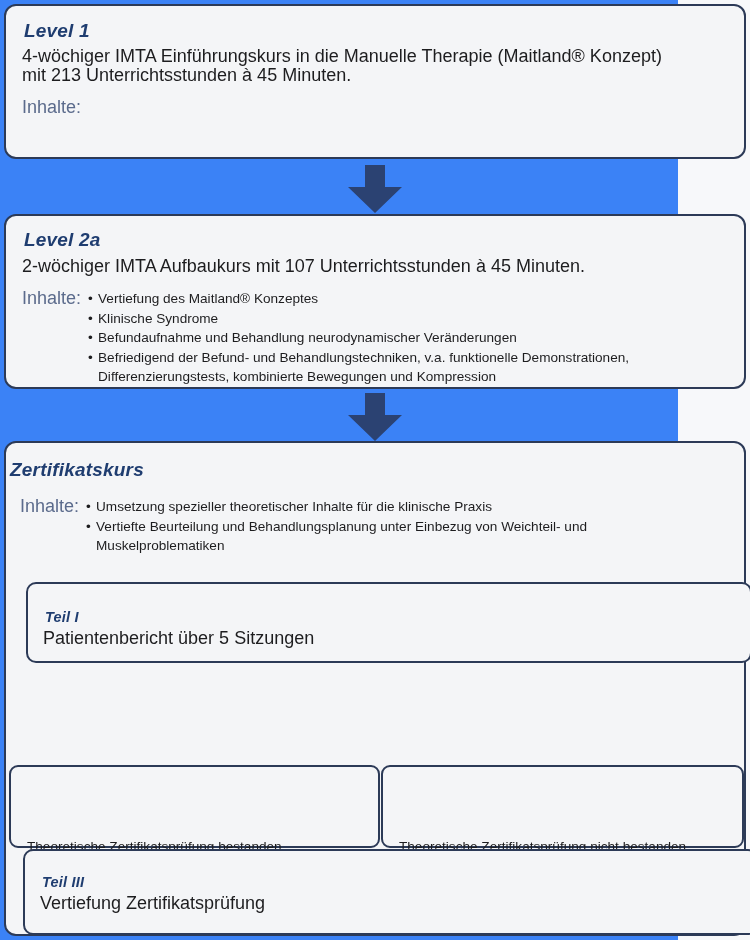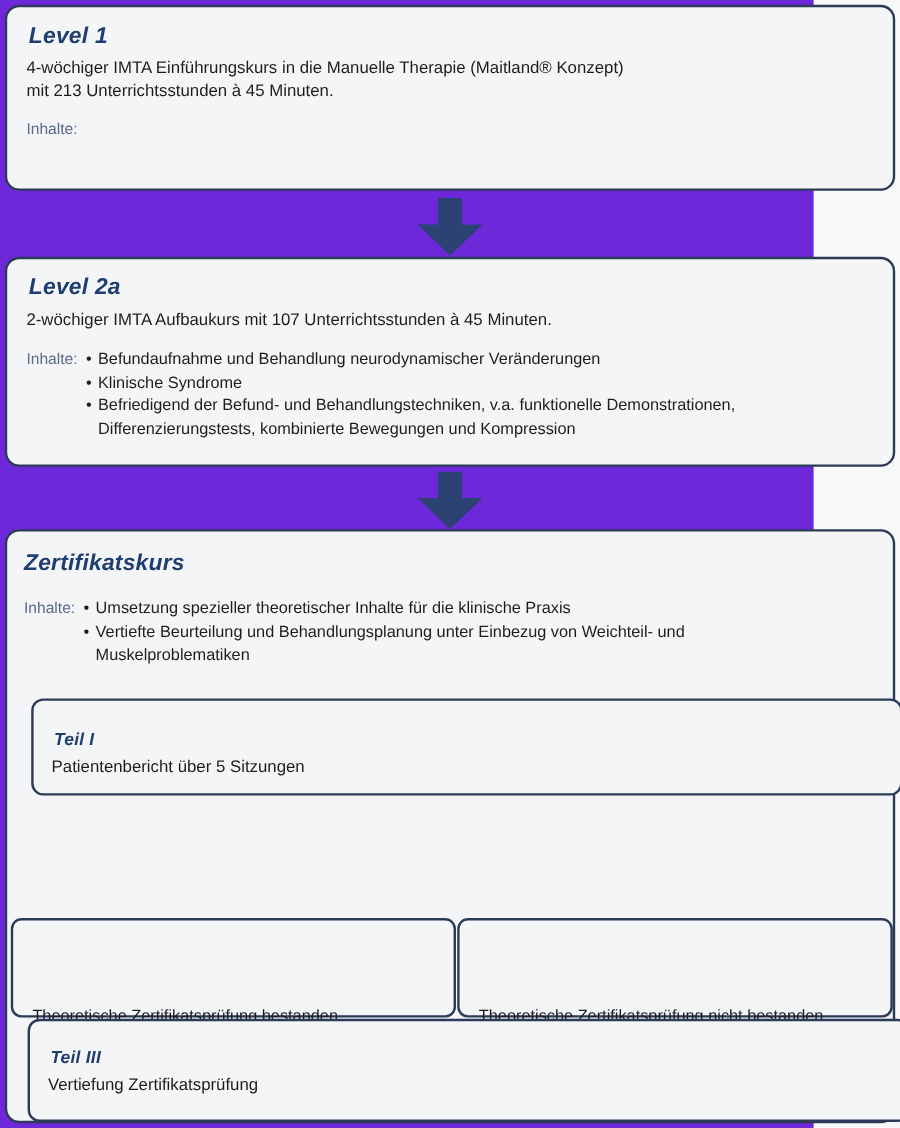--- a/index.html
+++ b/index.html
@@ -13,21 +13,21 @@
     font-family: "Liberation Sans", sans-serif;
     background: #f7f8fa;
     color: #1a1a1a;
     overflow: hidden;
   }
 
   #canvas {
     position: relative;
     width: 678px;
     height: 940px;
-    background: #6d28d9;
+    background: #3b82f6;
   }
 
   
   .box {
     position: absolute;
     box-sizing: border-box;
     background: #f4f5f7;
     border: 2px solid #2c3a57;
     border-radius: 12px;
   }
@@ -51,33 +51,33 @@
     font-size: 19px;
     line-height: 22px;
   }
   .heading.lvl-small {
     font-size: 14.5px;
     line-height: 18px;
   }
 
   
   .para {
-    font-size: 14px;
+    font-size: 18px;
     line-height: 18.5px;
     color: #1d1d1f;
     white-space: pre-line;
   }
 
   
   .inhalte-row {
     display: flex;
     align-items: flex-start;
   }
   .inhalte-label {
-    font-size: 13px;
+    font-size: 18px;
     line-height: 19.5px;
     color: #5b6b8c;
     white-space: nowrap;
     flex: 0 0 auto;
     padding-right: 7px;
   }
   .bullets {
     flex: 1 1 auto;
     margin: 0;
     padding: 0;
@@ -134,37 +134,38 @@
       <polygon points="26,0 46,0 46,22 63,22 36,48 9,22 26,22" fill="#2b4272"></polygon>
     </svg>
   </div>
 
   <div class="box" style="left:4px; top:214px; width:742px; height:175px;padding-left:40px;">
     <div class="heading lvl-big" style="position:absolute; left:18px; top:13px;">Level 2a</div>
     <div class="para" style="position:absolute; left:16px; top:41px; width:700px;">2-wöchiger IMTA Aufbaukurs mit 107 Unterrichtsstunden à 45 Minuten.</div>
     <div class="inhalte-row" style="position:absolute; left:16px; top:73px; width:716px;">
       <div class="inhalte-label">Inhalte:</div>
       <ul class="bullets">
+        <li>Vertiefung des Maitland® Konzeptes</li>
+        <li>Klinische Syndrome</li>
         <li>Befundaufnahme und Behandlung neurodynamischer Veränderungen</li>
-        <li>Klinische Syndrome</li>
         <li>Befriedigend der Befund- und Behandlungstechniken, v.a. funktionelle Demonstrationen,
 Differenzierungstests, kombinierte Bewegungen und Kompression</li>
       </ul>
     </div>
   </div>
 
   <div class="arrow" style="left:339px; top:393px; width:72px; height:48px;">
     <svg width="72" height="48" viewBox="0 0 72 48">
       <polygon points="26,0 46,0 46,22 63,22 36,48 9,22 26,22" fill="#2b4272"></polygon>
     </svg>
   </div>
 
   <div class="box" style="left:4px; top:441px; width:742px; height:495px;">
 
-    <div class="heading lvl-big" style="position:absolute; left:14px; top:16px;">Zertifikatskurs</div>
+    <div class="heading lvl-big" style="position:absolute; left:4px; top:16px;">Zertifikatskurs</div>
 
     <div class="inhalte-row" style="position:absolute; left:14px; top:54px; width:716px;">
       <div class="inhalte-label">Inhalte:</div>
       <ul class="bullets">
         <li>Umsetzung spezieller theoretischer Inhalte für die klinische Praxis</li>
         <li>Vertiefte Beurteilung und Behandlungsplanung unter Einbezug von Weichteil- und
 Muskelproblematiken</li>
       </ul>
     </div>
 

